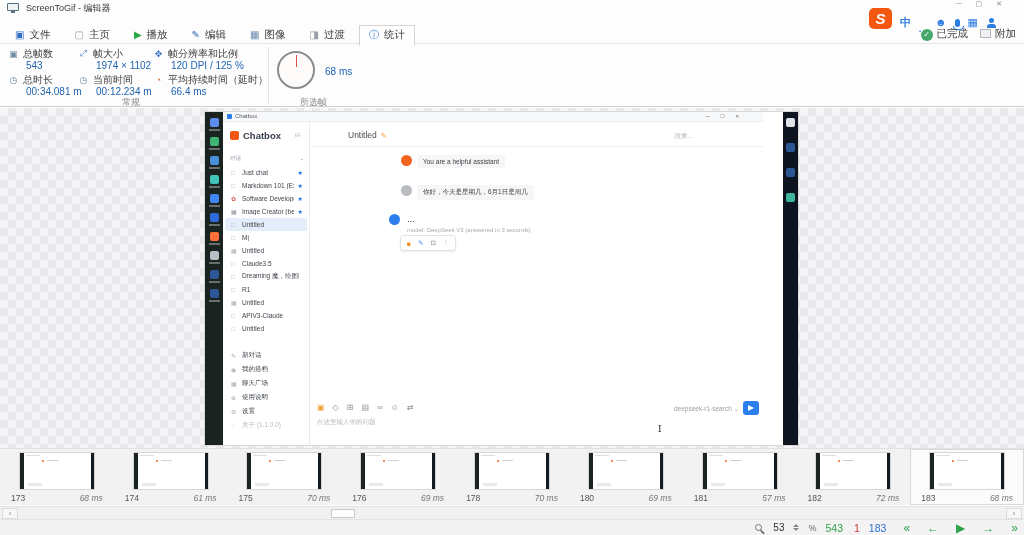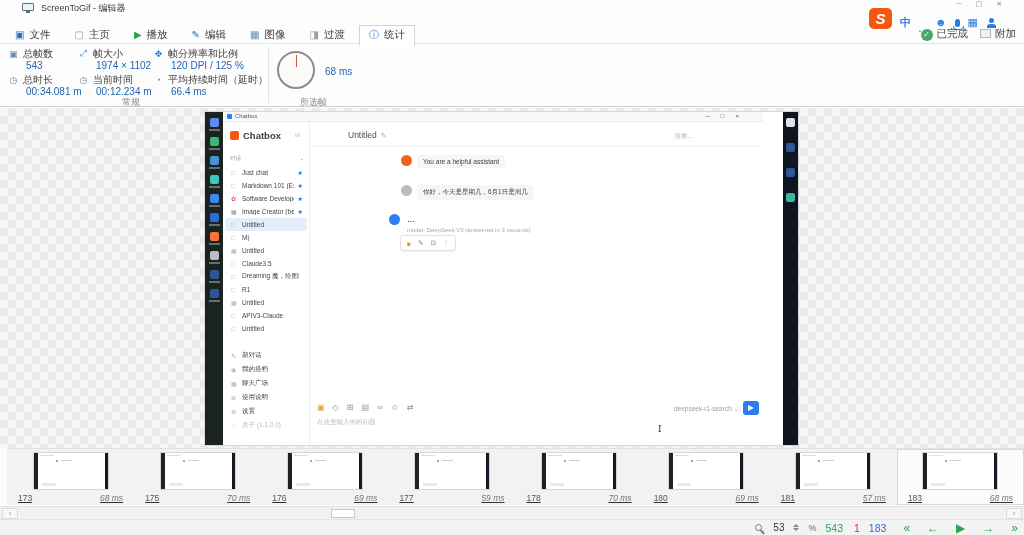--- a/index.html
+++ b/index.html
@@ -1,20 +1,20 @@
 <!DOCTYPE html>
 <html style="--value-blue: #1f63b0; --green: #2fa24c; --red: #d3362e; --blue: #2f6fd1; --star-blue: #1a73e8; --send-blue: #2d7ff0; --sogou-orange: #f4570f; --avatar-orange: #f1641e; --avatar-gray: #b9bdc2; --avatar-blue: #2d7ff0; --done-green: #45a76a; --ime-blue: #2b7de0; --sel-bg: #e4eefb;"><head>
 <meta charset="utf-8">
 <style>
   * { margin:0; padding:0; box-sizing:border-box; }
   html,body { width:1024px; height:535px; overflow:hidden; }
   body { font-family:"Liberation Sans", sans-serif; background:#fdfdfd; position:relative; color:#333; }
 
   
-  .titlebar { position:absolute; top:0; left:0; right:16px; height:16px; background:#fdfdfd;margin-left:15px; }
+  .titlebar { position:absolute; top:0; left:0; right:16px; height:16px; background:#fdfdfd; }
   .app-icon { position:absolute; left:7px; top:3px; width:12px; height:8px; border:1px solid #56707f; border-radius:1px; background:#eef3f6; }
   .app-icon::after { content:''; position:absolute; left:3px; bottom:-3px; width:4px; height:2px; background:#56707f; }
   .app-title { position:absolute; left:26px; top:2px; font-size:9px; color:#3a3a3a; }
   .winctl { position:absolute; top:0; right:6px; display:flex; gap:14px; font-size:7px; color:#8a8a8a; }
   .ime { position:absolute; top:4px; right:28px; display:flex; align-items:center; gap:8px; }
   .sogou-s { width:23px; height:21px; background:var(--sogou-orange); border-radius:5px; color:#fff; font-weight:bold; font-style:italic; font-size:15px; display:flex; align-items:center; justify-content:center; }
   .ime-zh { color:var(--ime-blue); font-weight:bold; font-size:11px; }
   .ime-dots { width:8px; height:8px; position:relative; }
   .ime-dots::before { content:'•\A0•'; font-size:6px; color:var(--ime-blue); }
   .ime-glyph { color:var(--ime-blue); font-size:11px; line-height:11px; }
@@ -106,21 +106,21 @@
   .msg-toolbar span:nth-child(4){ color:#9aa0a6; }
   .input-icons { position:absolute; left:6px; top:281px; display:flex; gap:8px; font-size:8px; color:#8a9097; }
   .input-icons span:first-child { color:#f0a13c; }
   .model-sel { position:absolute; right:24px; top:283px; font-size:6.5px; color:#9aa0a6; }
   .send-btn { position:absolute; right:4px; top:279px; width:16px; height:14px; background:var(--send-blue); border-radius:3px; display:flex; align-items:center; justify-content:center; }
   .send-tri { width:0; height:0; border-top:3px solid transparent; border-bottom:3px solid transparent; border-left:6px solid #fff; }
   .input-ph { position:absolute; left:6px; top:296px; font-size:6.5px; color:#b4b9bf; }
   .caret { position:absolute; left:347px; top:302px; font-family:"DejaVu Serif", serif; font-size:9px; color:#1a1a1a; }
 
   
-  .filmstrip { position:absolute; top:448px; left:7px; right:0; height:57px; background:#f3f2f3; border-top:1px solid #e2e1e2; display:flex;text-decoration:underline; }
+  .filmstrip { position:absolute; top:448px; left:0; right:0; height:57px; background:#f3f2f3; border-top:1px solid #e2e1e2; display:flex; }
   .cell { flex:1; padding-top:3px; }
   .cell.selected { background:#fbfbfb; outline:1px solid #d9d9d9; outline-offset:-1px; }
   .thumb { position:relative; width:76px; height:38px; margin:0 auto; background:#fff; border:1px solid #d6d6d6; overflow:hidden; }
   .thumb::before { content:''; position:absolute; left:0; top:0; bottom:0; width:4px; background:#1b2420; }
   .thumb::after { content:''; position:absolute; right:0; top:0; bottom:0; width:3px; background:#141a24; }
   .t-dot { position:absolute; left:22px; top:7px; width:2px; height:2px; border-radius:50%; background:#f1641e; }
   .t-bar { position:absolute; left:27px; top:7px; width:11px; height:1px; background:#cfcfcf; }
   .t-bar2 { position:absolute; left:6px; top:2px; width:14px; height:1px; background:#dddddd; }
   .t-bot { position:absolute; left:8px; bottom:3px; width:14px; height:3px; background:#e9e9e9; }
   .cell-labels { display:flex; justify-content:space-between; padding:3px 11px 0; font-size:8.5px; }
@@ -483,20 +483,32 @@
         <span class="t-dot"></span>
         <span class="t-bar"></span>
         <span class="t-bot"></span>
     </div>
     <div class="cell-labels">
       <span class="f-num">173</span>
       <span class="f-delay">68 ms</span>
     </div>
   </div>
 
+  <div class="cell">
+    <div class="thumb">
+      <span class="t-bar2"></span>
+        <span class="t-dot"></span>
+        <span class="t-bar"></span>
+        <span class="t-bot"></span>
+    </div>
+    <div class="cell-labels">
+      <span class="f-num">174</span>
+      <span class="f-delay">61 ms</span>
+    </div>
+  </div>
 
   <div class="cell">
     <div class="thumb">
       <span class="t-bar2"></span>
         <span class="t-dot"></span>
         <span class="t-bar"></span>
         <span class="t-bot"></span>
     </div>
     <div class="cell-labels">
       <span class="f-num">175</span>
@@ -510,32 +522,20 @@
         <span class="t-dot"></span>
         <span class="t-bar"></span>
         <span class="t-bot"></span>
     </div>
     <div class="cell-labels">
       <span class="f-num">176</span>
       <span class="f-delay">69 ms</span>
     </div>
   </div>
 
-  <div class="cell">
-    <div class="thumb">
-      <span class="t-bar2"></span>
-        <span class="t-dot"></span>
-        <span class="t-bar"></span>
-        <span class="t-bot"></span>
-    </div>
-    <div class="cell-labels">
-      <span class="f-num">177</span>
-      <span class="f-delay">59 ms</span>
-    </div>
-  </div>
 
   <div class="cell">
     <div class="thumb">
       <span class="t-bar2"></span>
         <span class="t-dot"></span>
         <span class="t-bar"></span>
         <span class="t-bot"></span>
     </div>
     <div class="cell-labels">
       <span class="f-num">178</span>
@@ -563,20 +563,32 @@
         <span class="t-dot"></span>
         <span class="t-bar"></span>
         <span class="t-bot"></span>
     </div>
     <div class="cell-labels">
       <span class="f-num">181</span>
       <span class="f-delay">57 ms</span>
     </div>
   </div>
 
+  <div class="cell">
+    <div class="thumb">
+      <span class="t-bar2"></span>
+        <span class="t-dot"></span>
+        <span class="t-bar"></span>
+        <span class="t-bot"></span>
+    </div>
+    <div class="cell-labels">
+      <span class="f-num">182</span>
+      <span class="f-delay">72 ms</span>
+    </div>
+  </div>
 
   <div class="cell selected">
     <div class="thumb">
       <span class="t-bar2"></span>
         <span class="t-dot"></span>
         <span class="t-bar"></span>
         <span class="t-bot"></span>
     </div>
     <div class="cell-labels">
       <span class="f-num">183</span>

